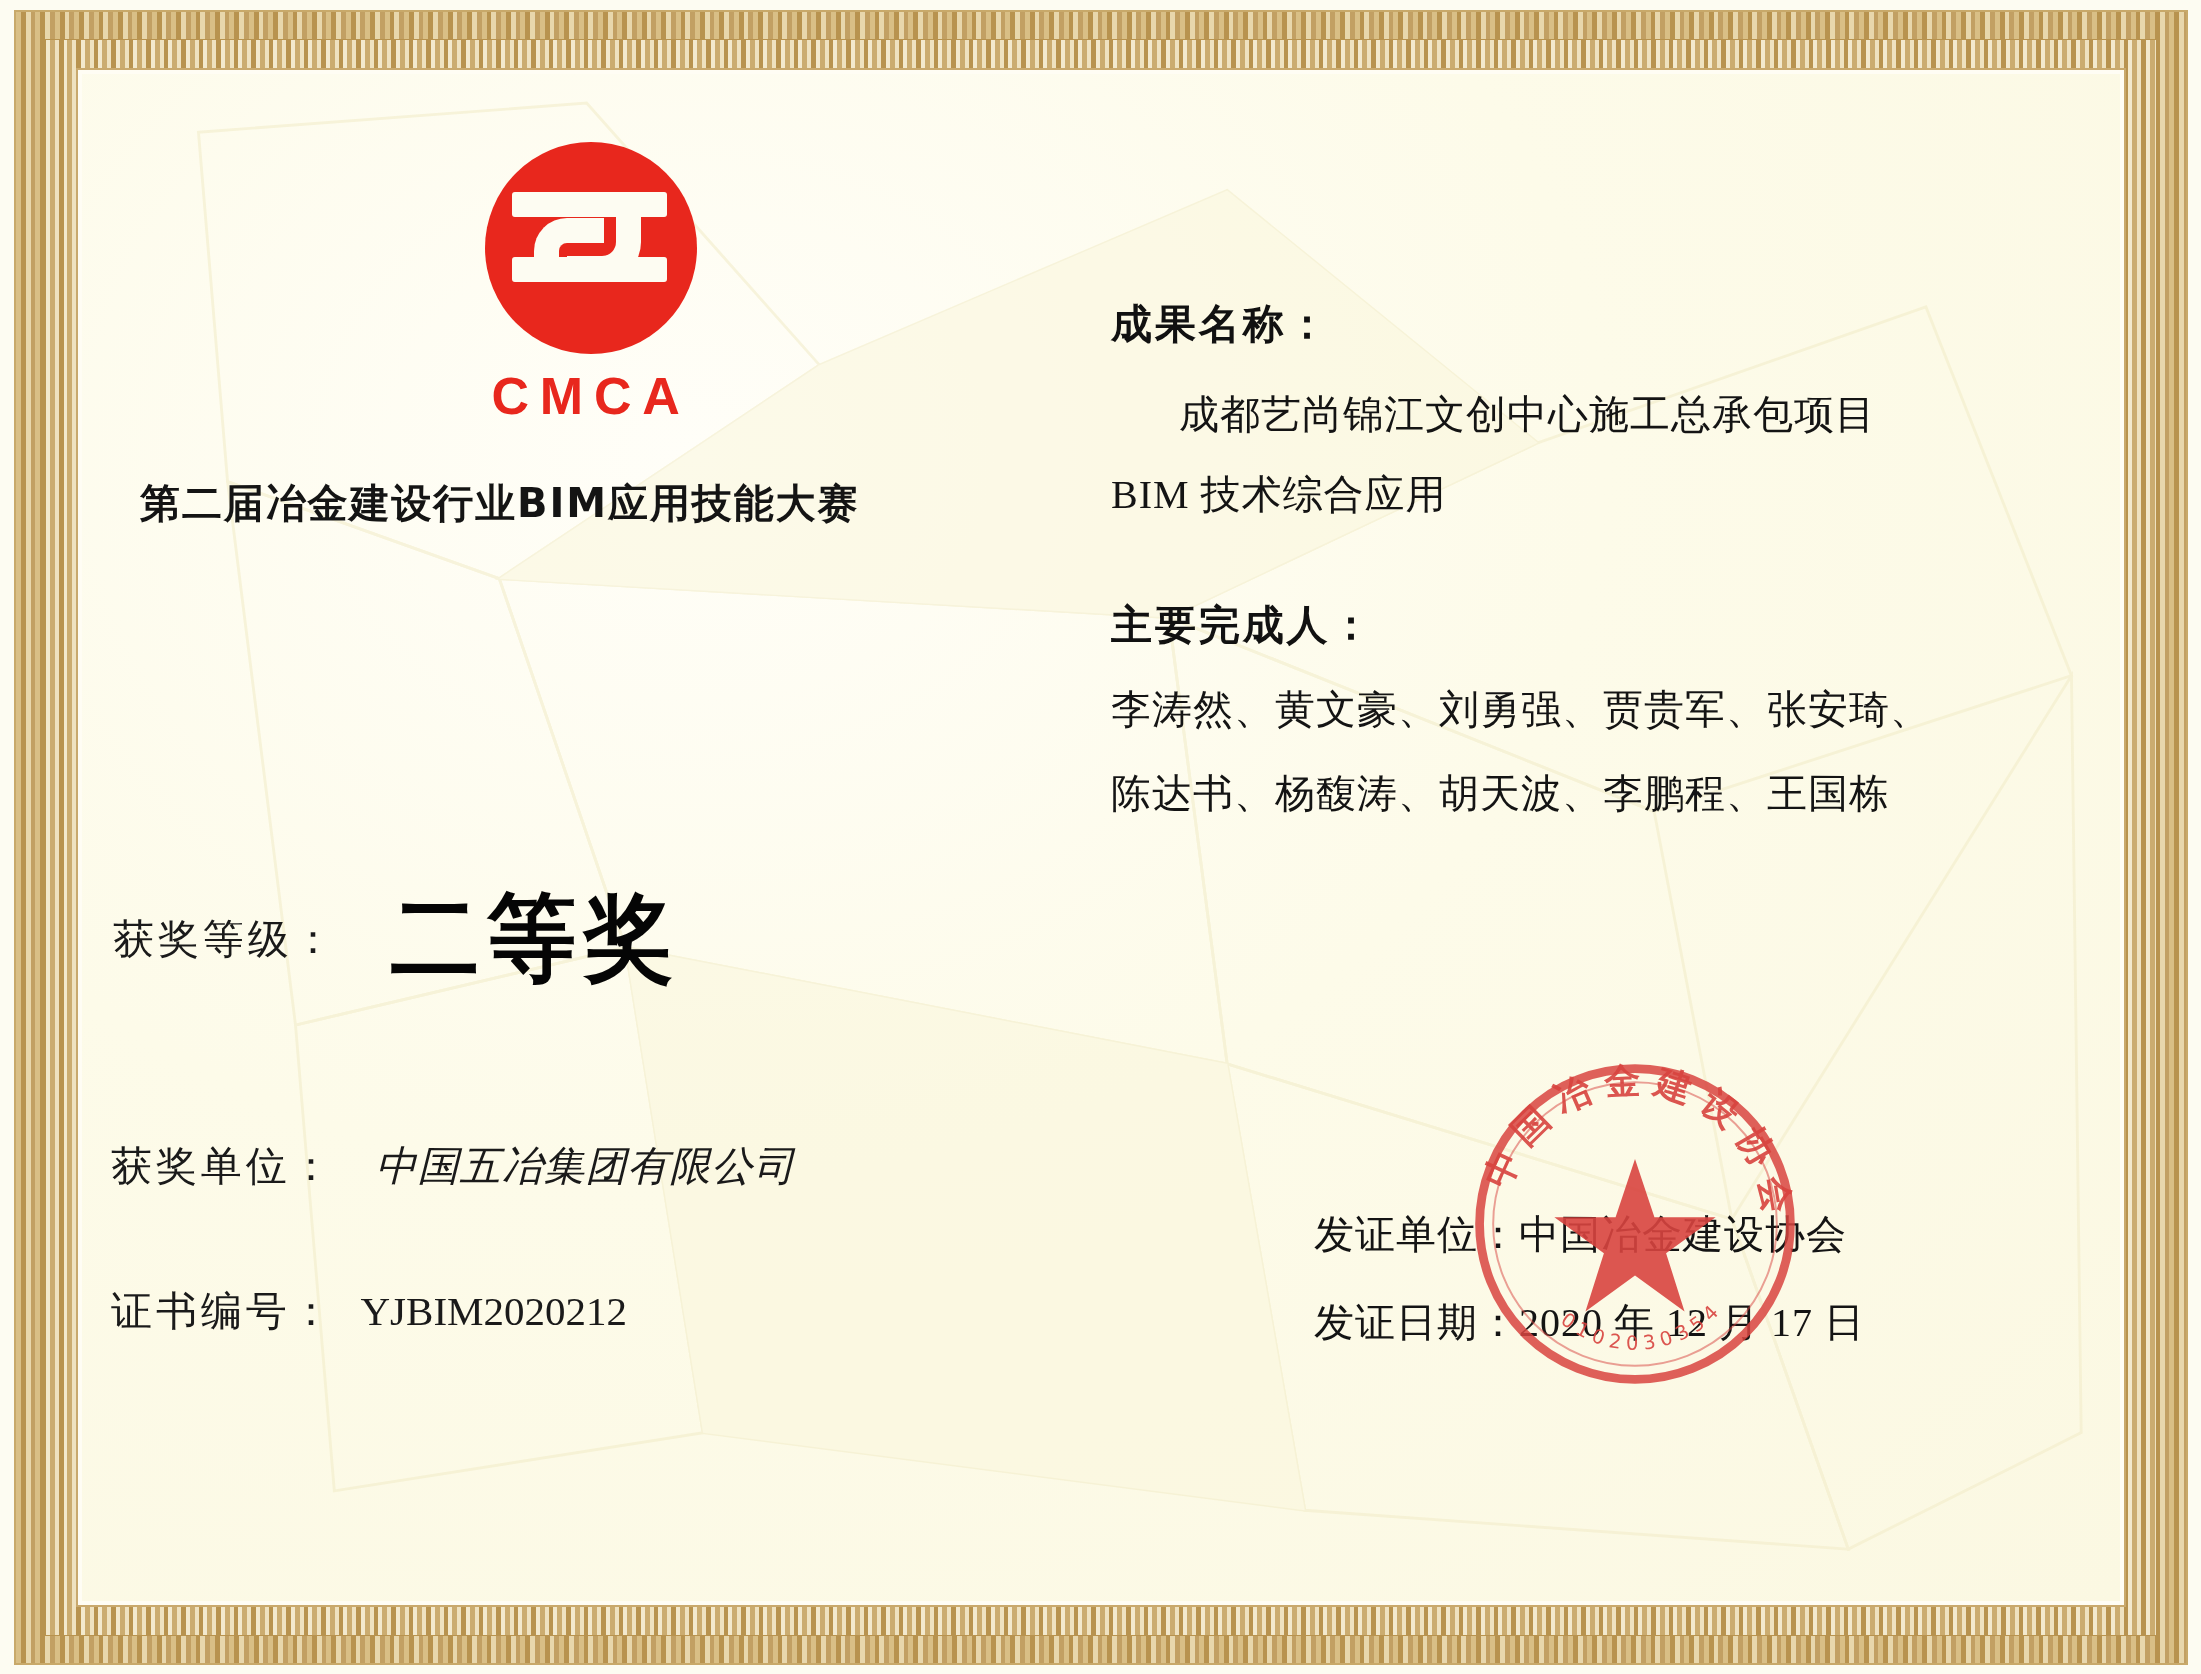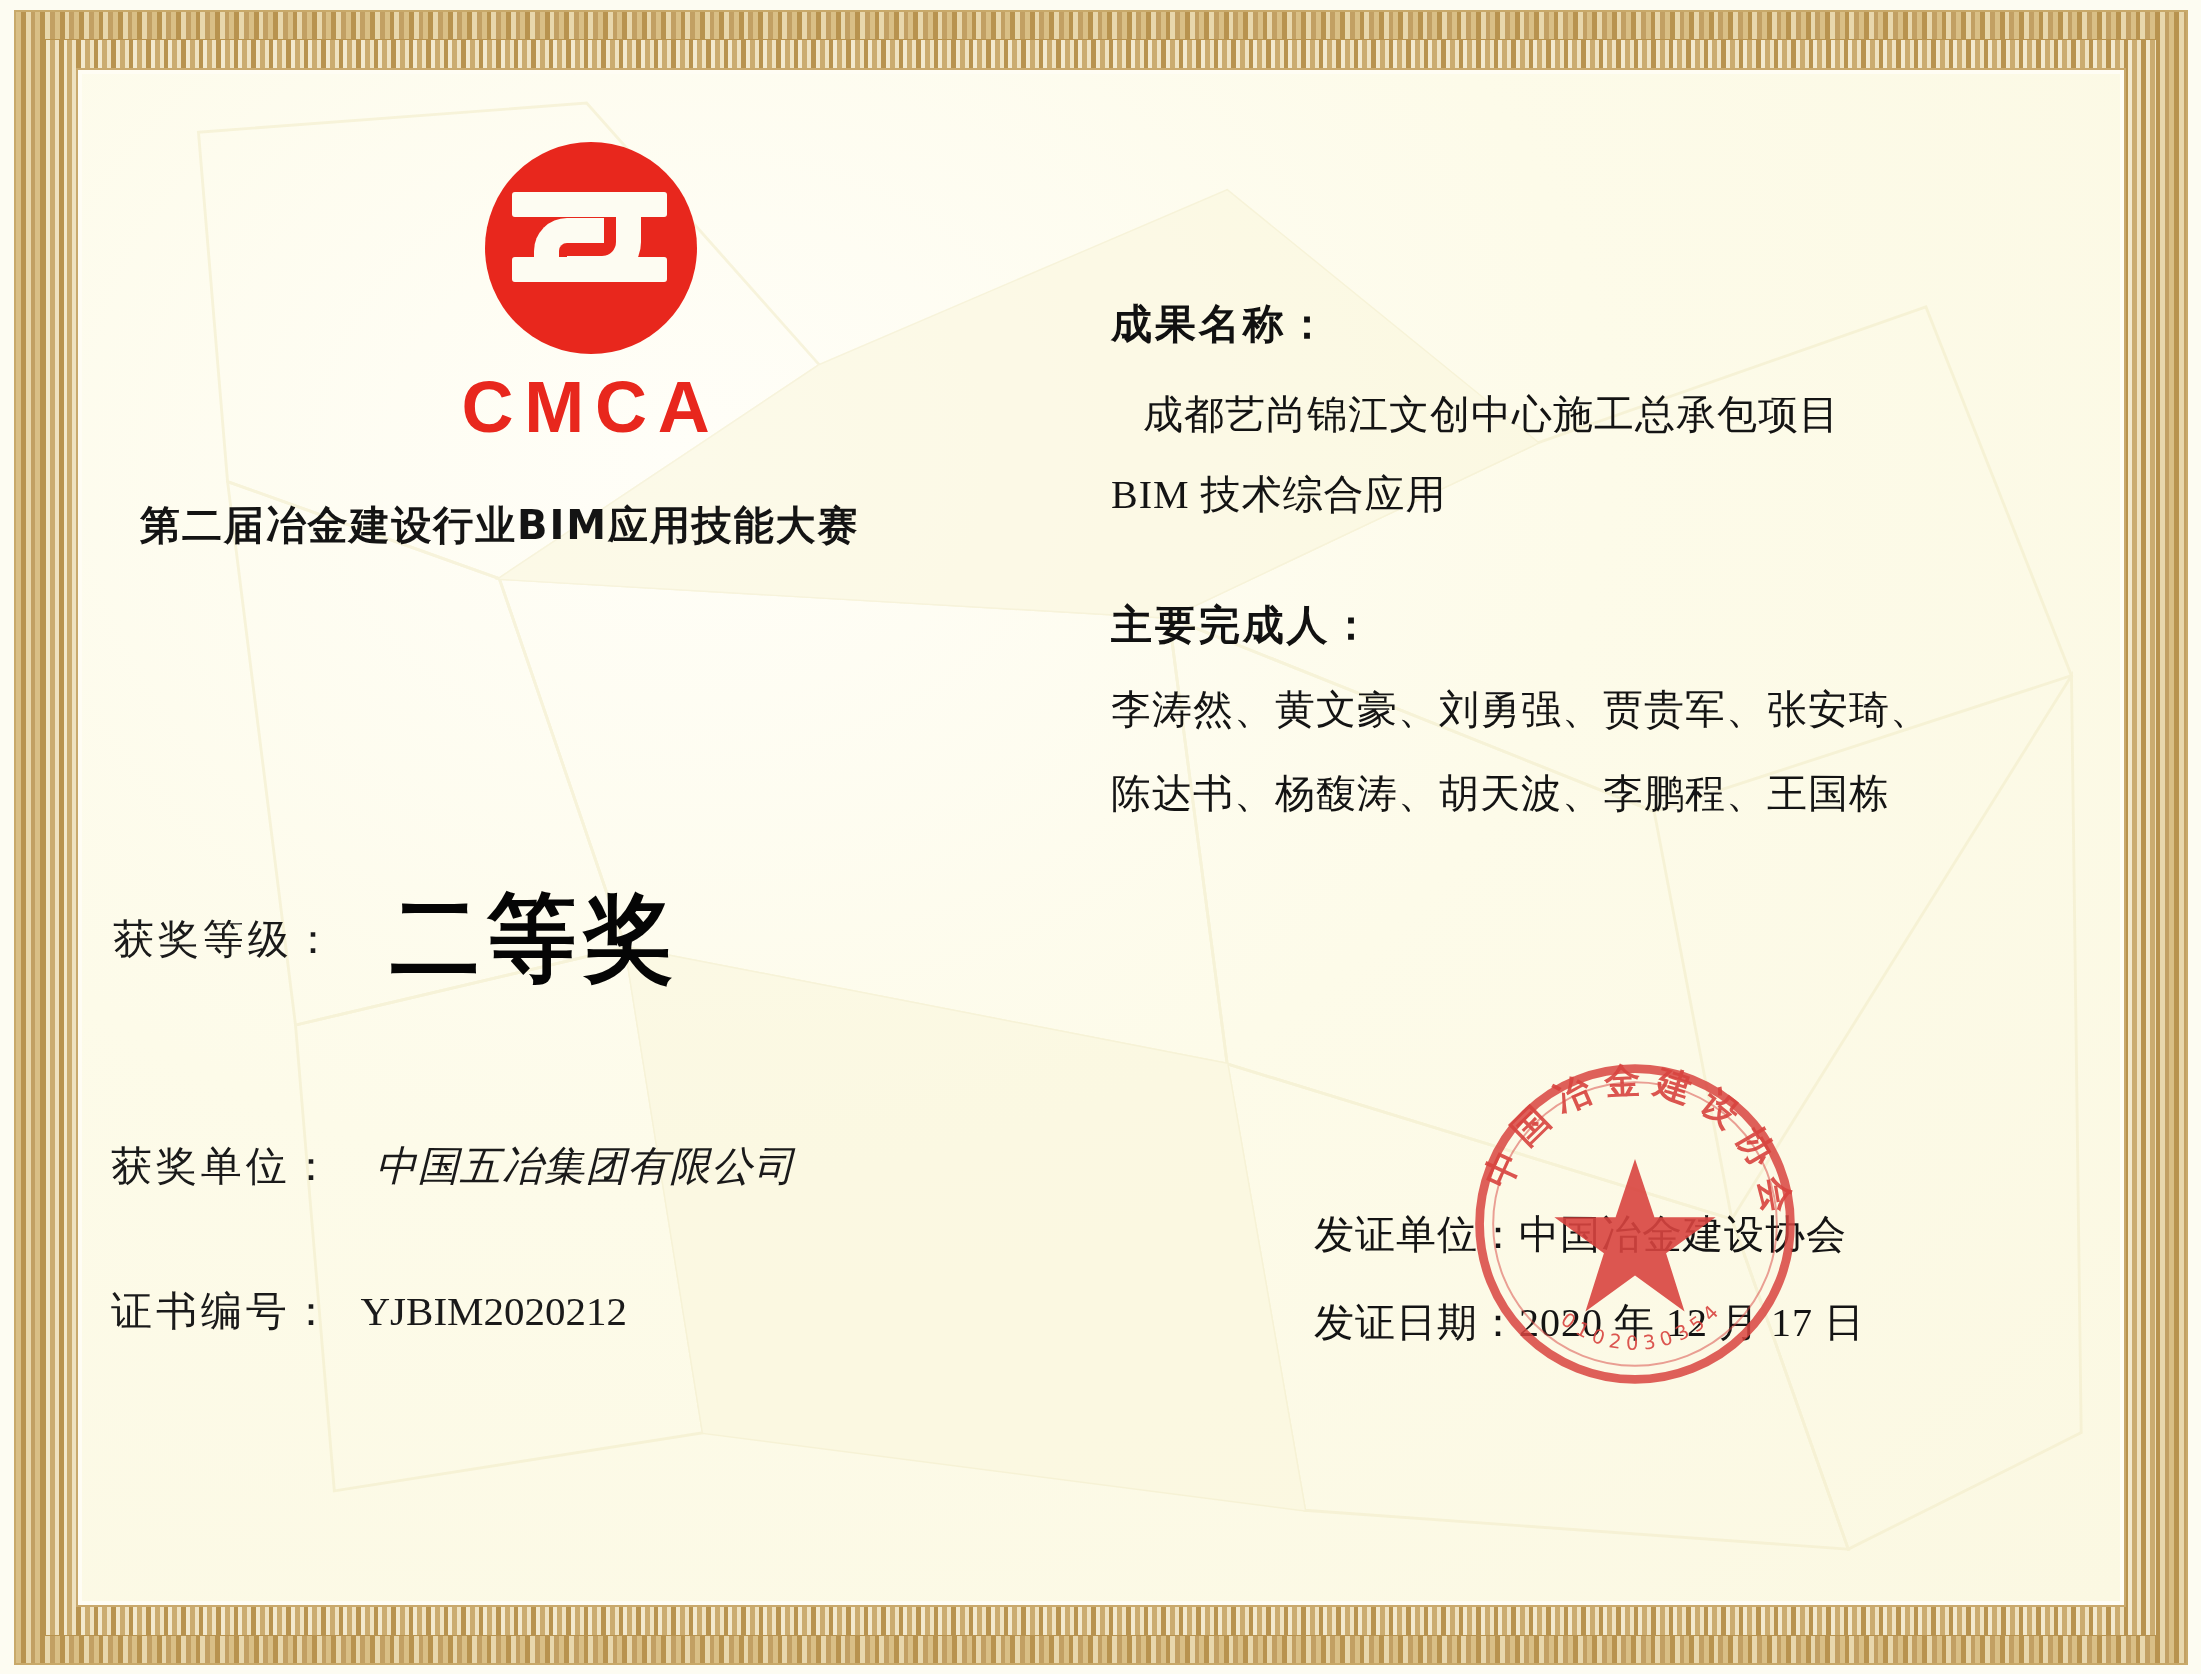--- a/index.html
+++ b/index.html
@@ -147,21 +147,21 @@
     border: 25px solid #fdfcf2;
     border-right: none;
     border-bottom: none;
     border-radius: 33px 0 0 0;
     box-sizing: border-box;
   }
   .logo-text {
     margin-top: 11.6px;
     font-family: "Liberation Sans", sans-serif;
     font-weight: bold;
-    font-size: 72px;
+    font-size: 52px;
     letter-spacing: 10.7px;
     color: #e8271d;
   }
 
   .contest-title {
     margin-top: 50px;
     text-align: left;
     font-family: "DejaVu Sans", sans-serif;
     font-weight: bold;
     font-size: 40px;
@@ -257,21 +257,21 @@
   }
   .field-label {
     font-family: "DejaVu Sans", sans-serif;
     font-weight: bold;
     font-size: 41px;
     letter-spacing: 2.9px;
     color: #111;
   }
   .result-name-line1 {
     margin-top: 35px;
-    margin-left: 32px;
+    margin-left: 68px;
     font-size: 40px;
     letter-spacing: 1px;
     color: #141414;
     white-space: nowrap;
   }
   .result-name-line2 {
     margin-top: 25px;
     font-size: 40px;
     letter-spacing: 1px;
     color: #141414;

